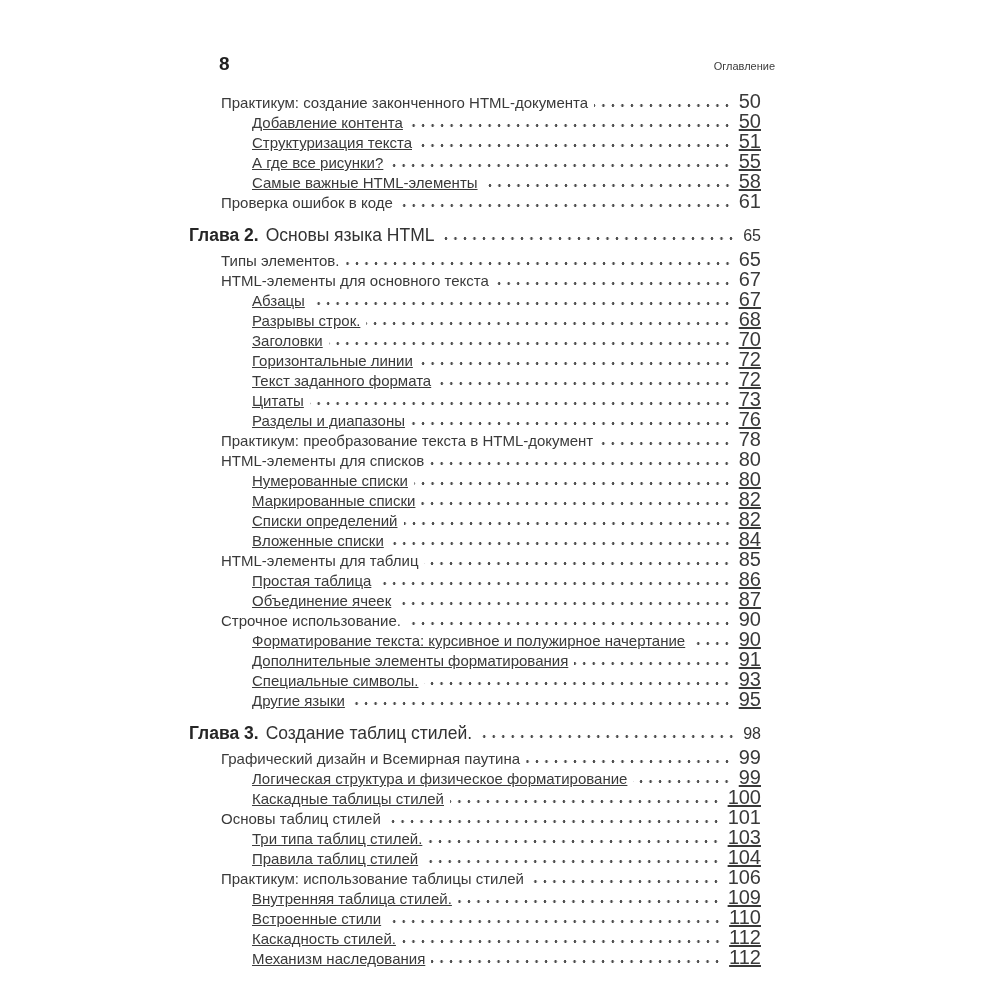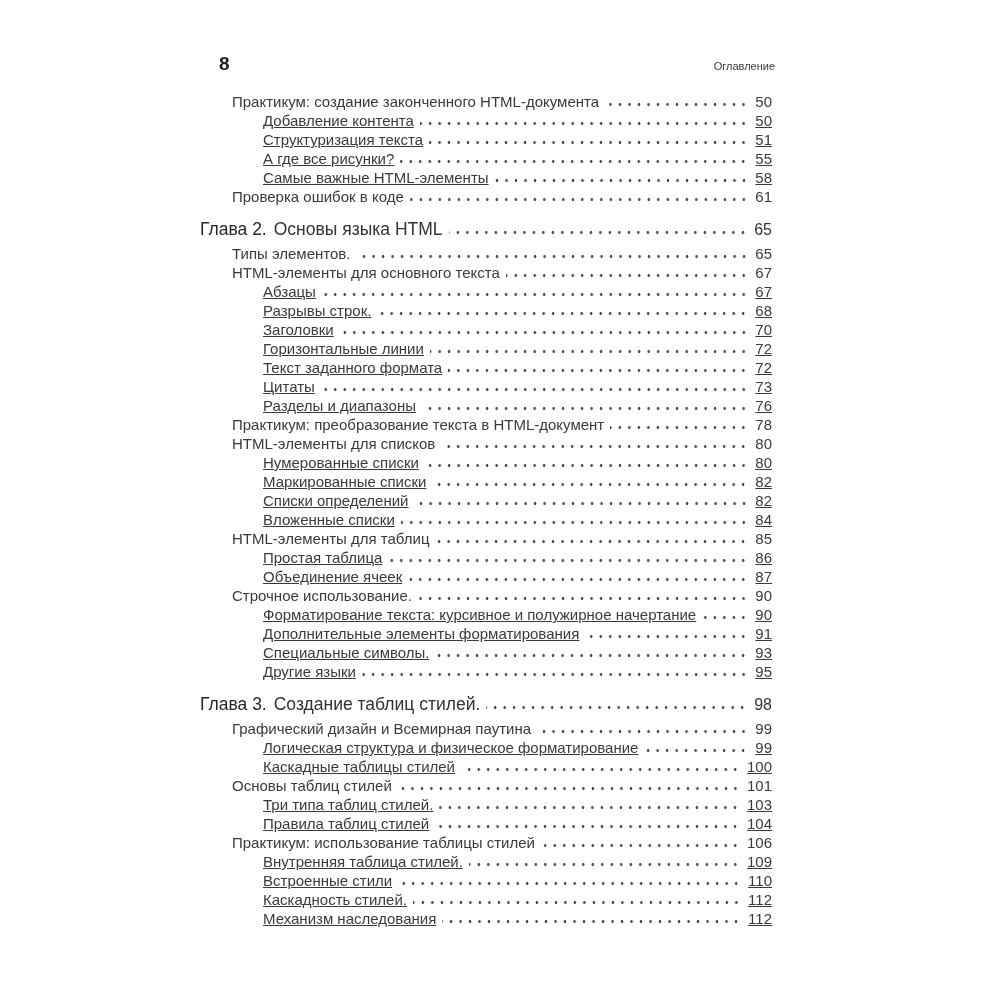--- a/index.html
+++ b/index.html
@@ -35,60 +35,60 @@
     color: #1f1f1f;
     letter-spacing: 0.5px;
   }
   .running-title {
     font-size: 11px;
     color: #3c3c3c;
   }
   .toc {
     position: absolute;
     top: 92px;
-    left: 200px;
+    left: 189px;
     width: 572px;
   }
   .row {
     display: flex;
     align-items: baseline;
     font-size: 15px;
     line-height: 19px;
     color: #3a3a3a;
   }
   .row.l1 { padding-left: 32px; }
   .row.l2 { padding-left: 63px; text-decoration: underline; }
   .row.chapter {
     font-size: 17.5px;
     line-height: 22px;
     margin-top: 12px;
     margin-bottom: 3px;
     color: #333333;
   }
   .chapter-prefix {
-    font-weight: normal;
+    font-weight: bold;
     color: #262626;
     margin-right: 7px;
     white-space: nowrap;
   }
   .entry-title {
     white-space: nowrap;
   }
   .leader {
     flex: 1 1 auto;
     min-width: 14px;
     height: 5px;
     margin: 0 7px 0 6px;
     background-image: radial-gradient(circle, #4c4c4c 1.1px, rgba(0,0,0,0) 1.6px);
     background-size: 9.5px 5px;
     background-repeat: repeat-x;
     background-position: right bottom;
   }
   .pagenum {
-    font-size: 15px;
+    font-size: 20px;
     white-space: nowrap;
     color: #3a3a3a;
   }
   .row.chapter .pagenum {
     font-size: 16px;
     color: #333333;
   }
 </style>
 </head>
 <body>

